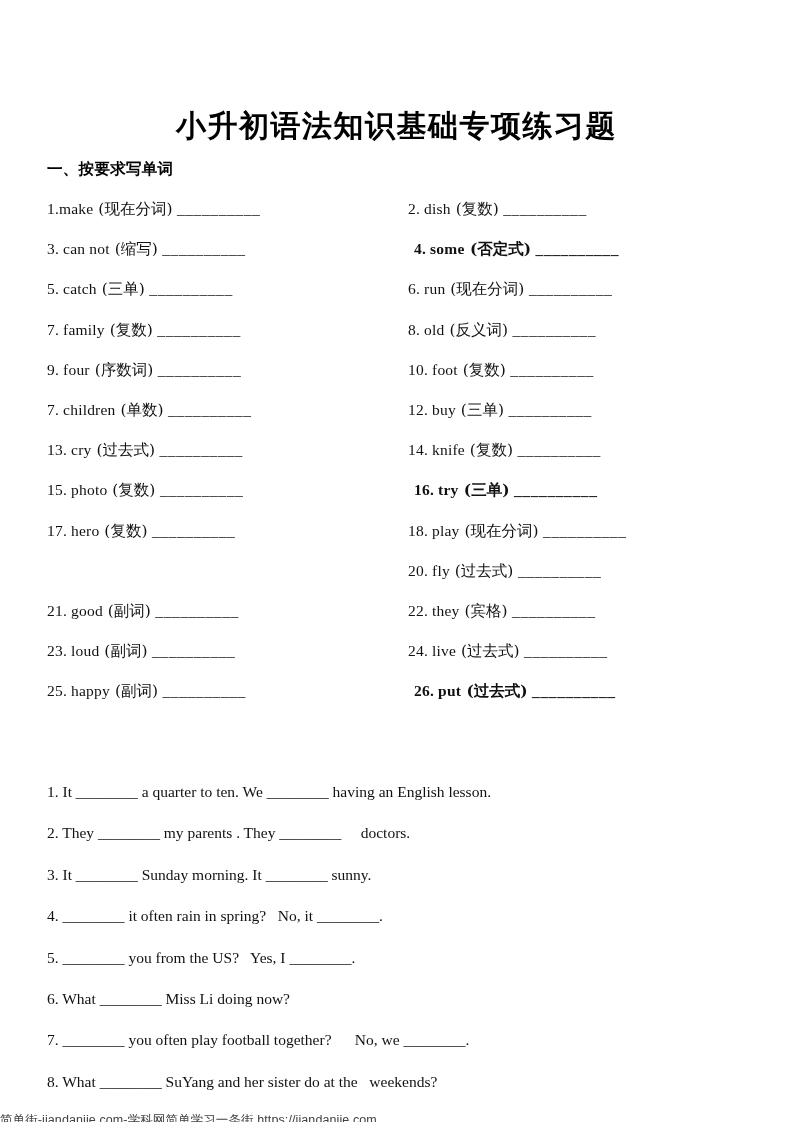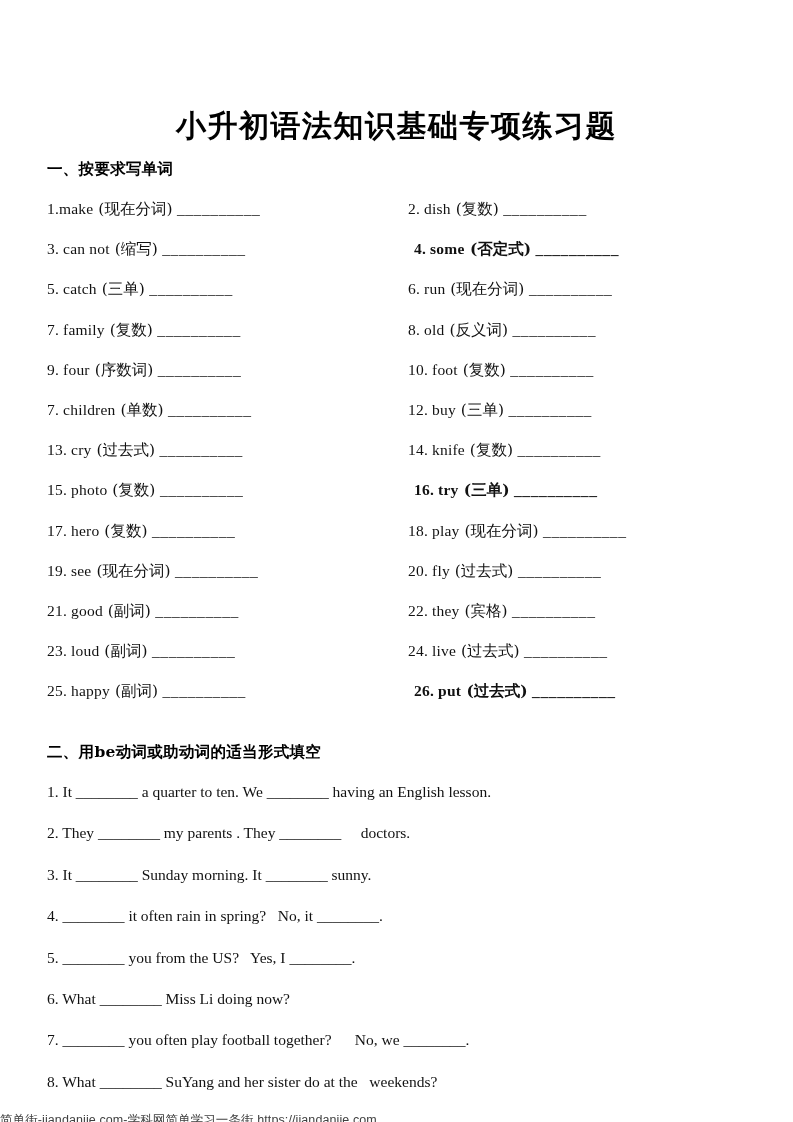--- a/index.html
+++ b/index.html
@@ -175,38 +175,36 @@
       </div>
       <div class="word-row">
         <div class="wcell left"><span class="num">15.</span><span class="word"> photo</span><span class="hint"> (复数)</span><span class="blank-dash"> __________</span></div>
         <div class="wcell right indent-right"><span class="num">16.</span><span class="word"> try</span><span class="hint"> (三单)</span><span class="blank-dash"> __________</span></div>
       </div>
       <div class="word-row">
         <div class="wcell left"><span class="num">17.</span><span class="word"> hero</span><span class="hint"> (复数)</span><span class="blank-dash"> __________</span></div>
         <div class="wcell right"><span class="num">18.</span><span class="word"> play</span><span class="hint"> (现在分词)</span><span class="blank-dash"> __________</span></div>
       </div>
       <div class="word-row">
-        <div class="wcell left"><span class="num">19.</span><span class="word"> see</span><span class="hint"> (现在分词)</span><span class="blank-dash"> __________</span></div>
         <div class="wcell right"><span class="num">20.</span><span class="word"> fly</span><span class="hint"> (过去式)</span><span class="blank-dash"> __________</span></div>
       </div>
       <div class="word-row">
         <div class="wcell left"><span class="num">21.</span><span class="word"> good</span><span class="hint"> (副词)</span><span class="blank-dash"> __________</span></div>
         <div class="wcell right"><span class="num">22.</span><span class="word"> they</span><span class="hint"> (宾格)</span><span class="blank-dash"> __________</span></div>
       </div>
       <div class="word-row">
         <div class="wcell left"><span class="num">23.</span><span class="word"> loud</span><span class="hint"> (副词)</span><span class="blank-dash"> __________</span></div>
         <div class="wcell right"><span class="num">24.</span><span class="word"> live</span><span class="hint"> (过去式)</span><span class="blank-dash"> __________</span></div>
       </div>
       <div class="word-row">
         <div class="wcell left"><span class="num">25.</span><span class="word"> happy</span><span class="hint"> (副词)</span><span class="blank-dash"> __________</span></div>
         <div class="wcell right indent-right"><span class="num">26.</span><span class="word"> put</span><span class="hint">  (过去式)</span><span class="blank-dash"> __________</span></div>
       </div>
     </div>
 
-  <div class="section-heading" id="sec2-heading">二、用be动词或助动词的适当形式填空</div>
 
   <div class="sentence-list">
       <div class="sentence-row">
         <div class="scell">1. It ________ a quarter to ten. We ________ having an English lesson.</div>
       </div>
       <div class="sentence-row">
         <div class="scell">2. They ________ my parents . They ________     doctors.</div>
       </div>
       <div class="sentence-row">
         <div class="scell">3. It ________ Sunday morning. It ________ sunny.</div>

